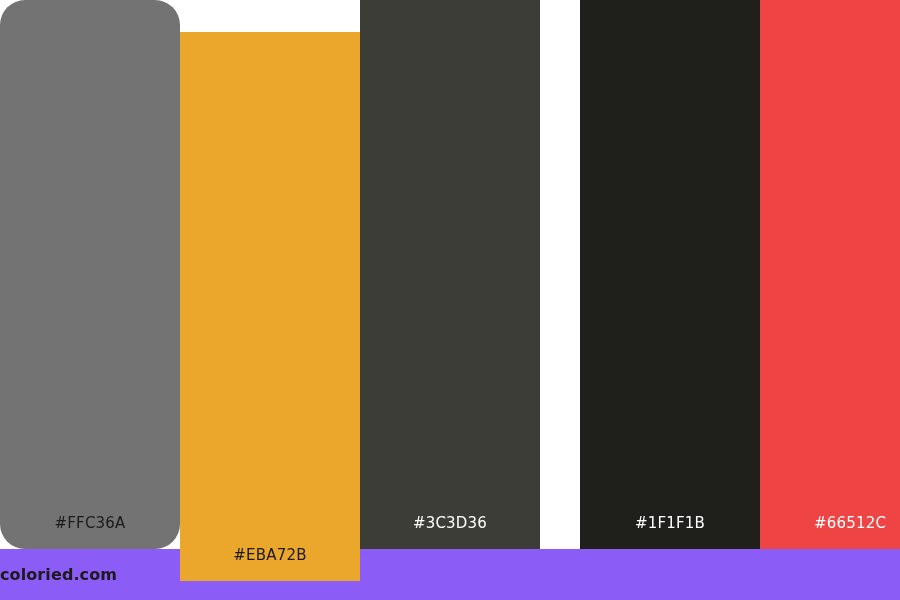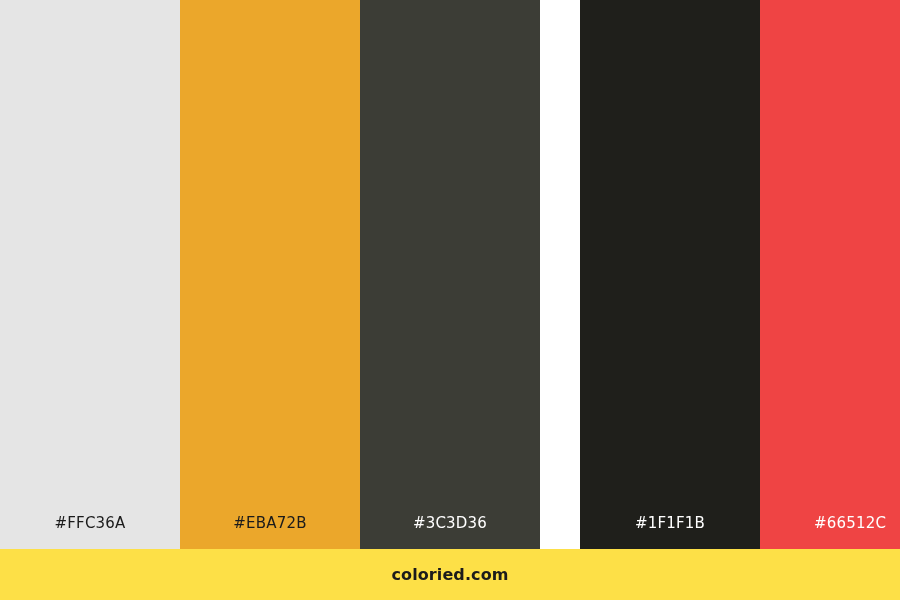--- a/index.html
+++ b/index.html
@@ -56,46 +56,45 @@
   }
 
   .label-dark  { color: #1b1b1b; }
   .label-light { color: #ffffff; text-align: center; }
 
   
   #footer-bar {
     width: 900px;
     height: 51px;
     flex: 0 0 51px;
-    background: #fde047;
+    background: #8b5cf6;
     display: flex;
     align-items: center;
-    justify-content: center;
   }
 
   #footer-brand {
     font-size: 16px;
     font-weight: 700;
     color: #1b1b1b;
     letter-spacing: 0.1px;
     line-height: 1;
   }
 </style>
 </head>
 <body>
 
 <div id="palette-page">
 
   <div id="swatch-strip">
 
-    <div class="swatch" style="background: #e5e5e5;">
+    <div class="swatch" style="background: #737373; border-radius: 25px;">
       <span class="swatch-label label-dark">#FFC36A</span>
     </div>
 
-    <div class="swatch" style="background: rgb(235, 167, 43);">
+    <div class="swatch" style="background: rgb(235, 167, 43); margin-top: 32px;">
       <span class="swatch-label label-dark">#EBA72B</span>
     </div>
 
     <div class="swatch" style="background: rgb(60, 61, 54);">
       <span class="swatch-label label-light">#3C3D36</span>
     </div>
 
     <div class="swatch" style="background: rgb(31, 31, 27); margin-left: 40px;">
       <span class="swatch-label label-light">#1F1F1B</span>
     </div>

